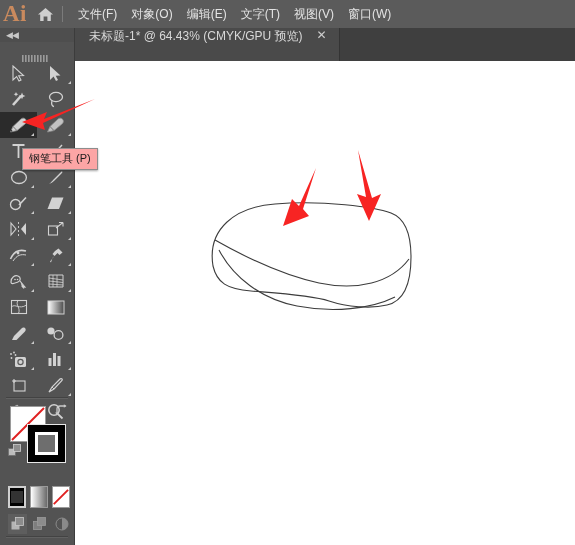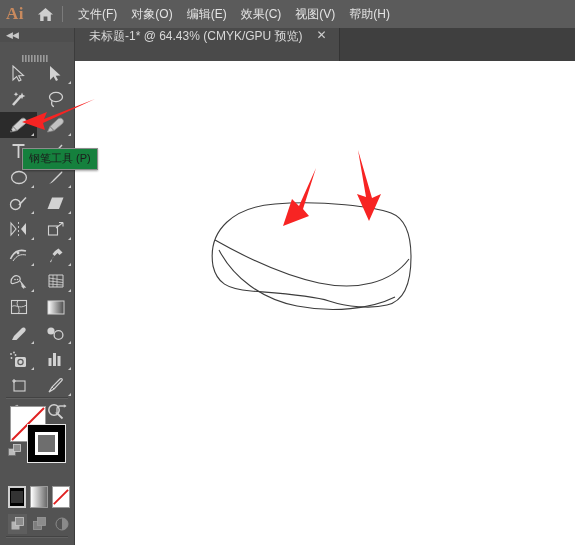--- a/index.html
+++ b/index.html
@@ -14,21 +14,21 @@
   #app{position:absolute;inset:0;width:575px;height:545px;overflow:hidden;}
 
   
   .menubar{
     position:absolute;left:0;top:0;width:575px;height:28px;
     background:#5b5b5b;
     display:flex;align-items:center;
   }
   .ai-logo{
     width:30px;height:28px;display:flex;align-items:center;justify-content:center;
-    color:#c98a5e;font-size:17px;font-weight:bold;letter-spacing:.5px;
+    color:#c98a5e;font-size:23px;font-weight:bold;letter-spacing:.5px;
     font-family:"Liberation Serif","DejaVu Serif",serif;
   }
   .home-ico{
     width:30px;height:28px;display:flex;align-items:center;justify-content:center;
   }
   .mb-sep{width:1px;height:16px;background:#7b7b7b;margin:0 8px 0 2px;}
   .menu-item{
     color:#e3e3e3;font-size:12px;padding:0 7px;height:28px;line-height:28px;
     white-space:nowrap;
   }
@@ -132,21 +132,21 @@
   
   .canvas{
     position:absolute;left:75px;top:61px;width:500px;height:484px;
     background:#ffffff;overflow:hidden;
   }
   .artwork{position:absolute;left:0;top:0;}
 
   
   .tooltip{
     position:absolute;left:22px;top:148px;
-    background:#15803d;border:1px solid #8d8d8d;
+    background:#fca5a5;border:1px solid #8d8d8d;
     color:#1c1c1c;font-size:11px;
     padding:2px 6px 3px 6px;
     white-space:nowrap;
     box-shadow:0 1px 2px rgba(0,0,0,.35);
     z-index:60;
   }
 
   
   .annot{position:absolute;left:0;top:0;pointer-events:none;z-index:50;}
 </style>
@@ -159,23 +159,23 @@
     <div class="ai-logo">Ai</div>
     <div class="home-ico">
       <svg width="17" height="15" viewBox="0 0 17 15">
         <path d="M8.5 1 L16 7.5 L13.8 7.5 L13.8 14 L10.4 14 L10.4 9.4 L6.6 9.4 L6.6 14 L3.2 14 L3.2 7.5 L1 7.5 Z" fill="#cfcfcf"></path>
       </svg>
     </div>
     <div class="mb-sep"></div>
     <div class="menu-item">文件(F)</div>
     <div class="menu-item">对象(O)</div>
     <div class="menu-item">编辑(E)</div>
-    <div class="menu-item">效果(C)</div>
+    <div class="menu-item">文字(T)</div>
     <div class="menu-item">视图(V)</div>
-    <div class="menu-item">帮助(H)</div>
+    <div class="menu-item">窗口(W)</div>
   </div>
 
   <div class="tabbar">
     <div class="doctab">
       <span class="tab-title">未标题-1* @ 64.43% (CMYK/GPU 预览)</span>
       <span class="tab-close">✕</span>
     </div>
   </div>
 
   <div class="canvas">

